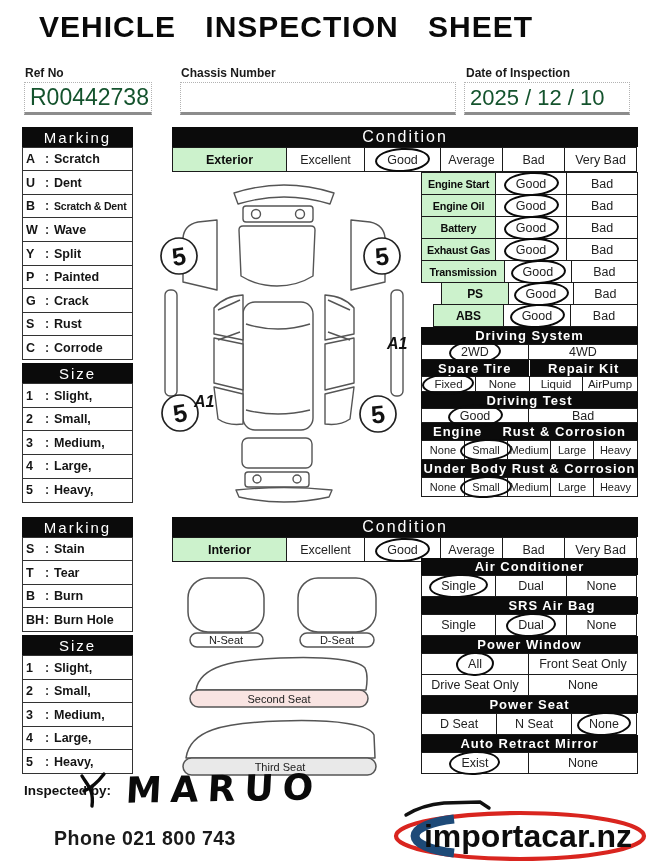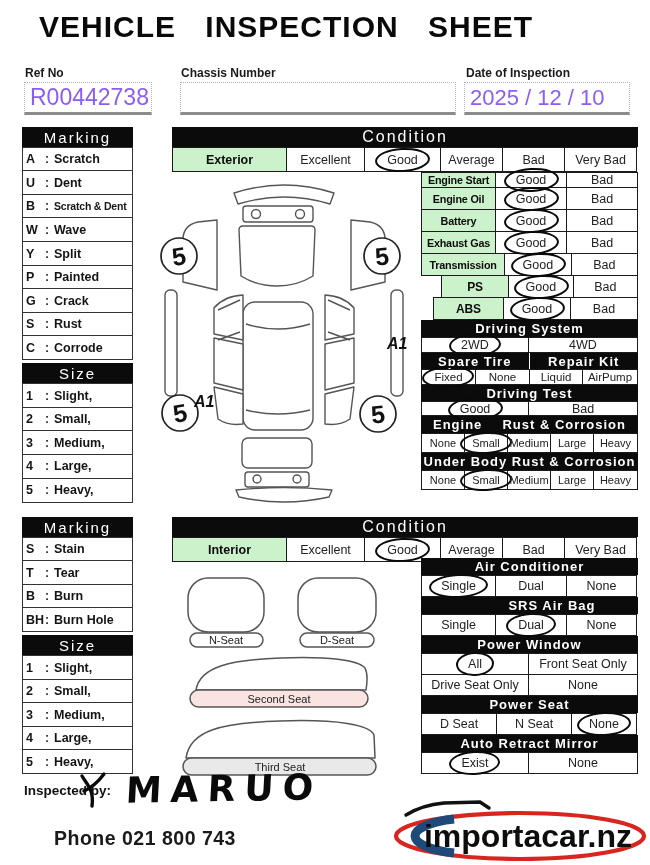--- a/index.html
+++ b/index.html
@@ -5,21 +5,21 @@
   html,body{margin:0;padding:0;background:#fff;}
   .page{position:relative;width:650px;height:865px;background:#fff;overflow:hidden;
         font-family:"Liberation Sans",sans-serif;color:#111;}
   .abs{position:absolute;box-sizing:border-box;}
 
   
   .title{top:10px;left:0;width:572px;text-align:center;font-size:30px;font-weight:800;
          letter-spacing:1px;word-spacing:20px;color:#0a0a0a;}
   .fld-label{font-size:12px;font-weight:700;color:#1a1a1a;}
   .fld-box{border:1px dotted #b3b3b3;border-bottom:3px solid #8c8c8c;background:#fff;
-           display:flex;align-items:center;padding-left:5px;font-size:23px;color:#8b5cf6;}
+           display:flex;align-items:center;padding-left:5px;font-size:23px;color:#14532d;}
 
   
   .bar{background:#0b0b0b;color:#fff;display:flex;align-items:center;justify-content:center;
        font-size:15px;letter-spacing:2px;}
   .bar.bold{font-weight:700;font-size:13px;letter-spacing:1px;}
   .bar.split{justify-content:space-between;padding:0 12px;}
 
   
   .lg-row{height:23px;border:1.4px solid #333;margin-top:-1.4px;display:flex;align-items:center;
           padding:0 3px;background:#fff;font-weight:600;font-size:12.5px;color:#151515;}
@@ -161,21 +161,21 @@
       <div class="c" style="width:63px;">
           <span class="opt">Bad</span>
         </div>
       <div class="c" style="width:73px;">
           <span class="opt">Very Bad</span>
         </div>
     </div>
   </div>
 
   <div class="abs" style="left:421px;top:172px;width:217px;">
-    <div class="cells" style="height:16px;">
+    <div class="cells" style="height:23px;">
         <div class="c green syslabel" style="width:75px;">Engine Start</div>
         <div class="c" style="width:72px;">
           <span class="opt circled">Good</span>
         </div>
         <div class="c" style="width:72px;">
           <span class="opt">Bad</span>
         </div>
       </div>
     <div class="cells" style="height:23px;margin-top:-1px;">
         <div class="c green syslabel" style="width:75px;">Engine Oil</div>

